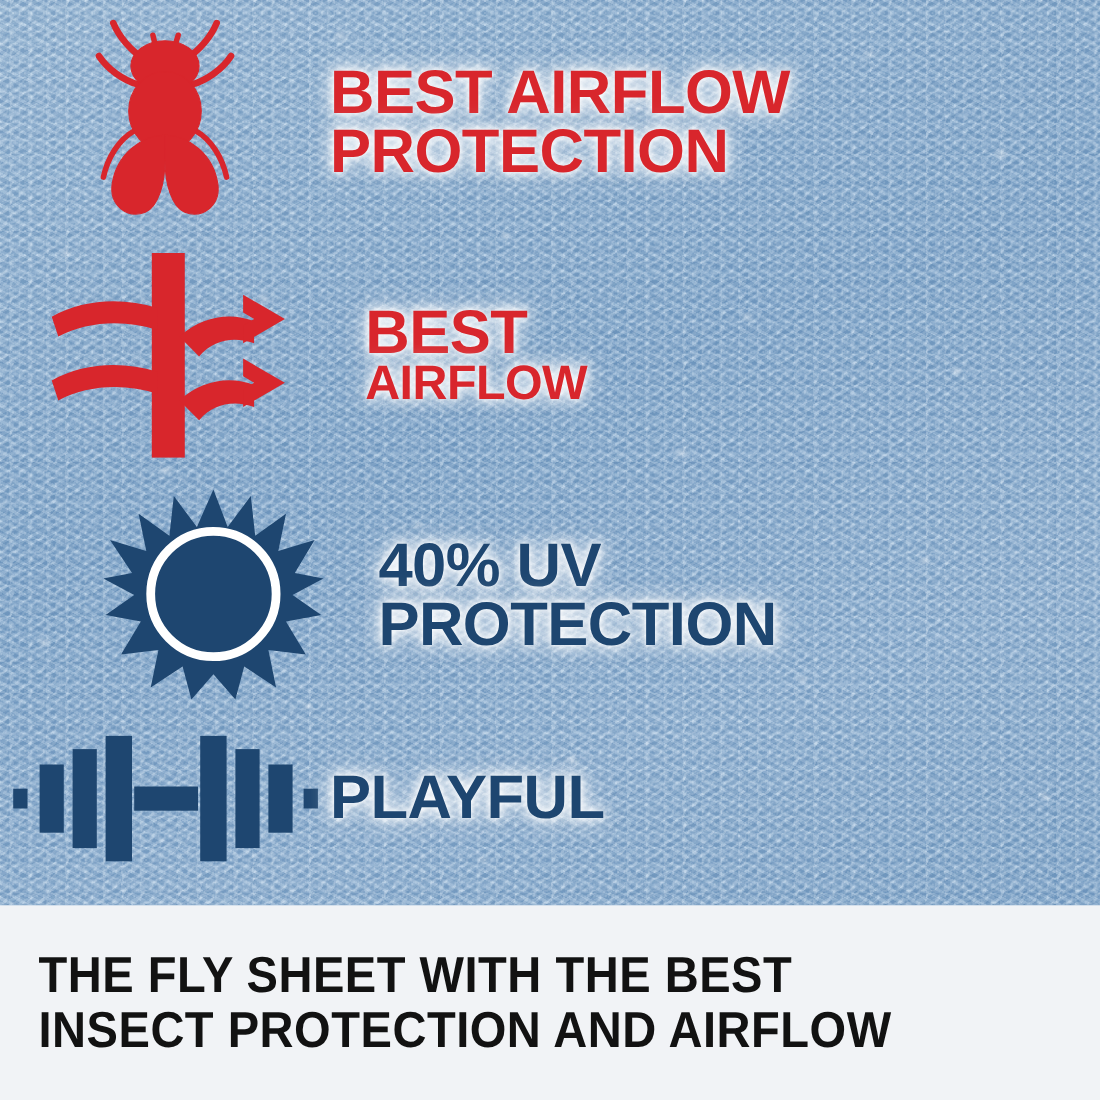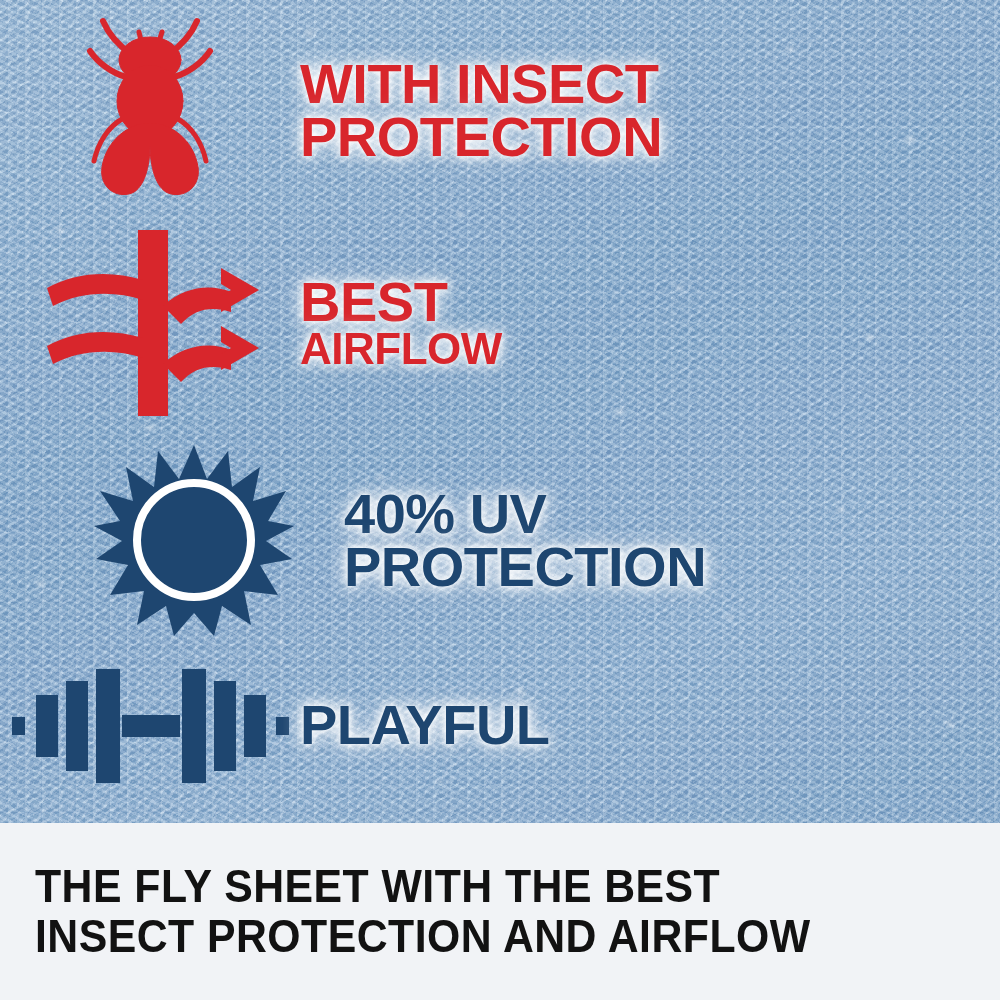--- a/index.html
+++ b/index.html
@@ -176,26 +176,26 @@
                    C29 172 46 184 62 178
                    C74 173 80 152 80 130 Z"></path>
           <path d="M80 108
                    C102 108 124 126 128 152
                    C131 172 114 184 98 178
                    C86 173 80 152 80 130 Z"></path>
         </g>
       </svg>
     </div>
     <div class="text-cell">
-      <div class="headline red" style="font-size:56px;">WITH INSECT</div>
+      <div class="headline red" style="font-size:56px;">BEST AIRFLOW</div>
       <div class="headline red" style="font-size:56px;">PROTECTION</div>
     </div>
   </div>
 
-  <div class="row" style="left:0; top:225px; height:195px; width:1000px;">
+  <div class="row" style="left:0; top:225px; height:195px; width:1000px;gap:32px;">
     <div class="icon-cell">
       <svg width="230" height="190" viewBox="0 0 230 190">
         <g fill="#d8262c">
 
           <rect x="103" y="2" width="30" height="186"></rect>
 
           <path d="M12 60 C40 44 76 42 108 52 L108 72 C78 62 44 64 18 78 Z"></path>
 
           <path d="M12 118 C40 102 76 100 108 110 L108 130 C78 120 44 122 18 136 Z"></path>
 

